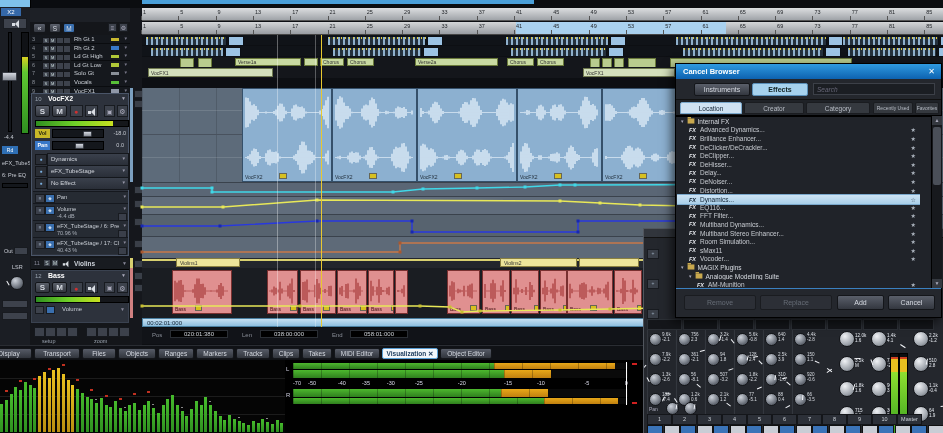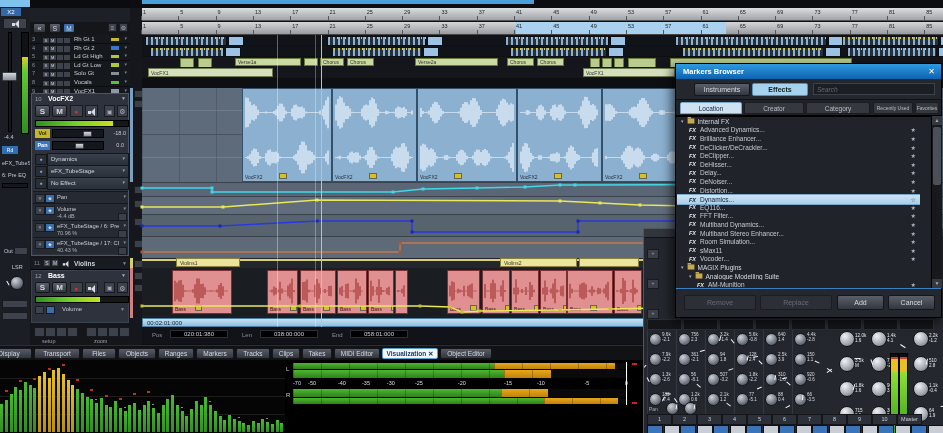--- a/index.html
+++ b/index.html
@@ -1052,21 +1052,21 @@
       <div style="position:absolute;left:201px;top:196px;width:14px;height:7px;background:#3b74b8;border:1px solid #111;"></div>
       <div style="position:absolute;left:217.5px;top:196px;width:14px;height:7px;background:#c9cdd5;border:1px solid #111;"></div>
       <div style="position:absolute;left:234px;top:196px;width:14px;height:7px;background:#3b74b8;border:1px solid #111;"></div>
       <div style="position:absolute;left:250.5px;top:196px;width:14px;height:7px;background:#c9cdd5;border:1px solid #111;"></div>
       <div style="position:absolute;left:267px;top:196px;width:14px;height:7px;background:#3b74b8;border:1px solid #111;"></div>
       <div style="position:absolute;left:283.5px;top:196px;width:14px;height:7px;background:#c9cdd5;border:1px solid #111;"></div>
     </div>
 
   <div id="plugin-browser" class="abs" style="left:675px;top:63px;width:265px;height:253px;background:#2b2e35;border:1px solid #000;box-shadow:-3px 4px 10px rgba(0,0,0,.65);z-index:20;">
     <div class="abs" style="left:0;top:0;width:265px;height:15px;background:linear-gradient(#2f9ae0,#0d62b0);">
-      <span style="position:absolute;left:7px;top:2.5px;font-size:7.5px;font-weight:bold;color:#fff;">Markers Browser</span>
+      <span style="position:absolute;left:7px;top:2.5px;font-size:7.5px;font-weight:bold;color:#fff;">Cancel Browser</span>
       <span style="position:absolute;right:6px;top:2.5px;font-size:8px;color:#fff;">✕</span>
     </div>
     <div class="abs" style="left:0;top:15px;width:265px;height:20px;background:#24272d;border-bottom:1px solid #111;"></div>
     <div class="abs btn" style="left:18px;top:19px;width:56px;height:13px;font-size:7px;line-height:12px;">Instruments</div>
     <div class="abs" style="left:76px;top:19px;width:56px;height:13px;background:#a6d2ee;border:1px solid #5a8fb8;box-sizing:border-box;border-radius:2px;color:#122;font-size:7px;text-align:center;line-height:11px;font-weight:bold;">Effects</div>
     <div class="abs" style="left:137px;top:19px;width:122px;height:12px;background:#1b1e23;border:1px solid #3c4048;box-sizing:border-box;">
       <span style="position:absolute;left:3px;top:1.5px;font-size:6.5px;color:#667;font-style:italic;">Search</span>
     </div>
     <div id="pb-filters" class="abs" style="left:0;top:36px;width:265px;height:15px;background:#1f2227;border-bottom:1px solid #000;">
         <div style="position:absolute;left:4px;top:2px;width:62px;height:12px;border-radius:2px 2px 0 0;font-size:6.5px;text-align:center;line-height:11px;overflow:hidden;box-sizing:border-box;background:#cfe2f2;color:#123;border:1px solid #7aa8cc;">Location</div>

